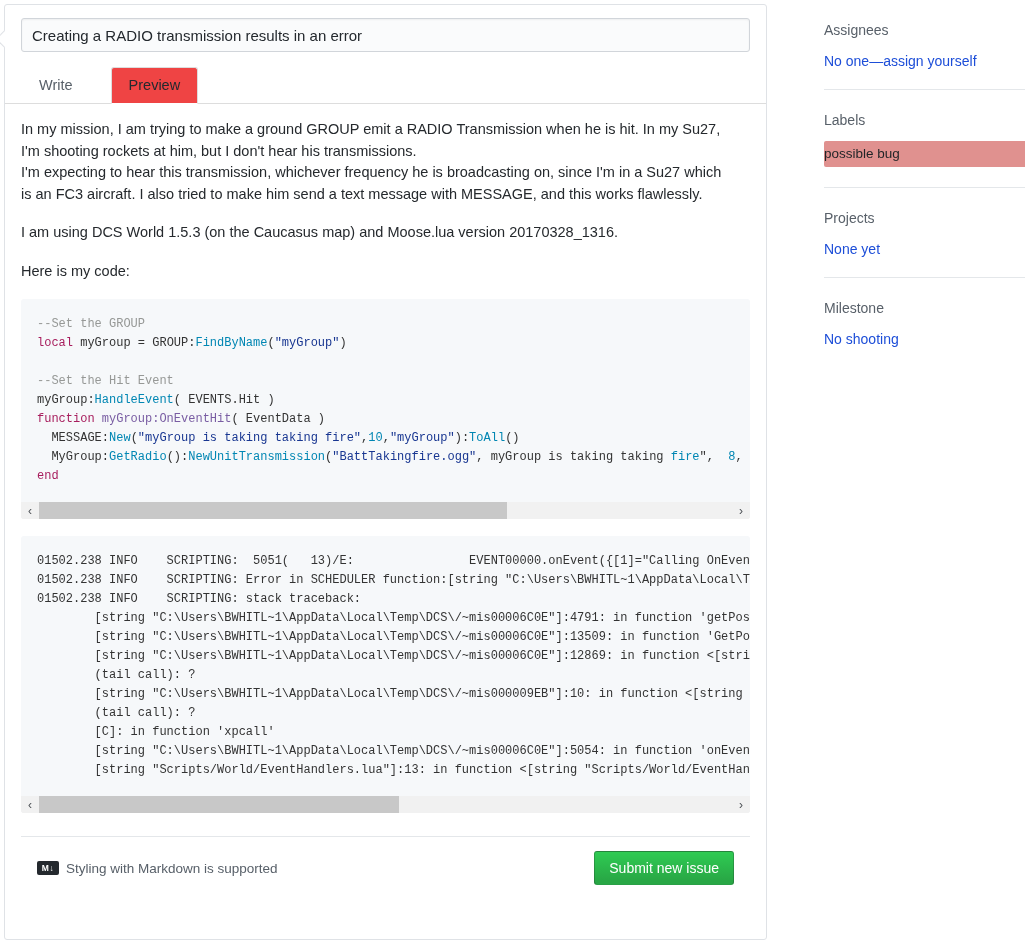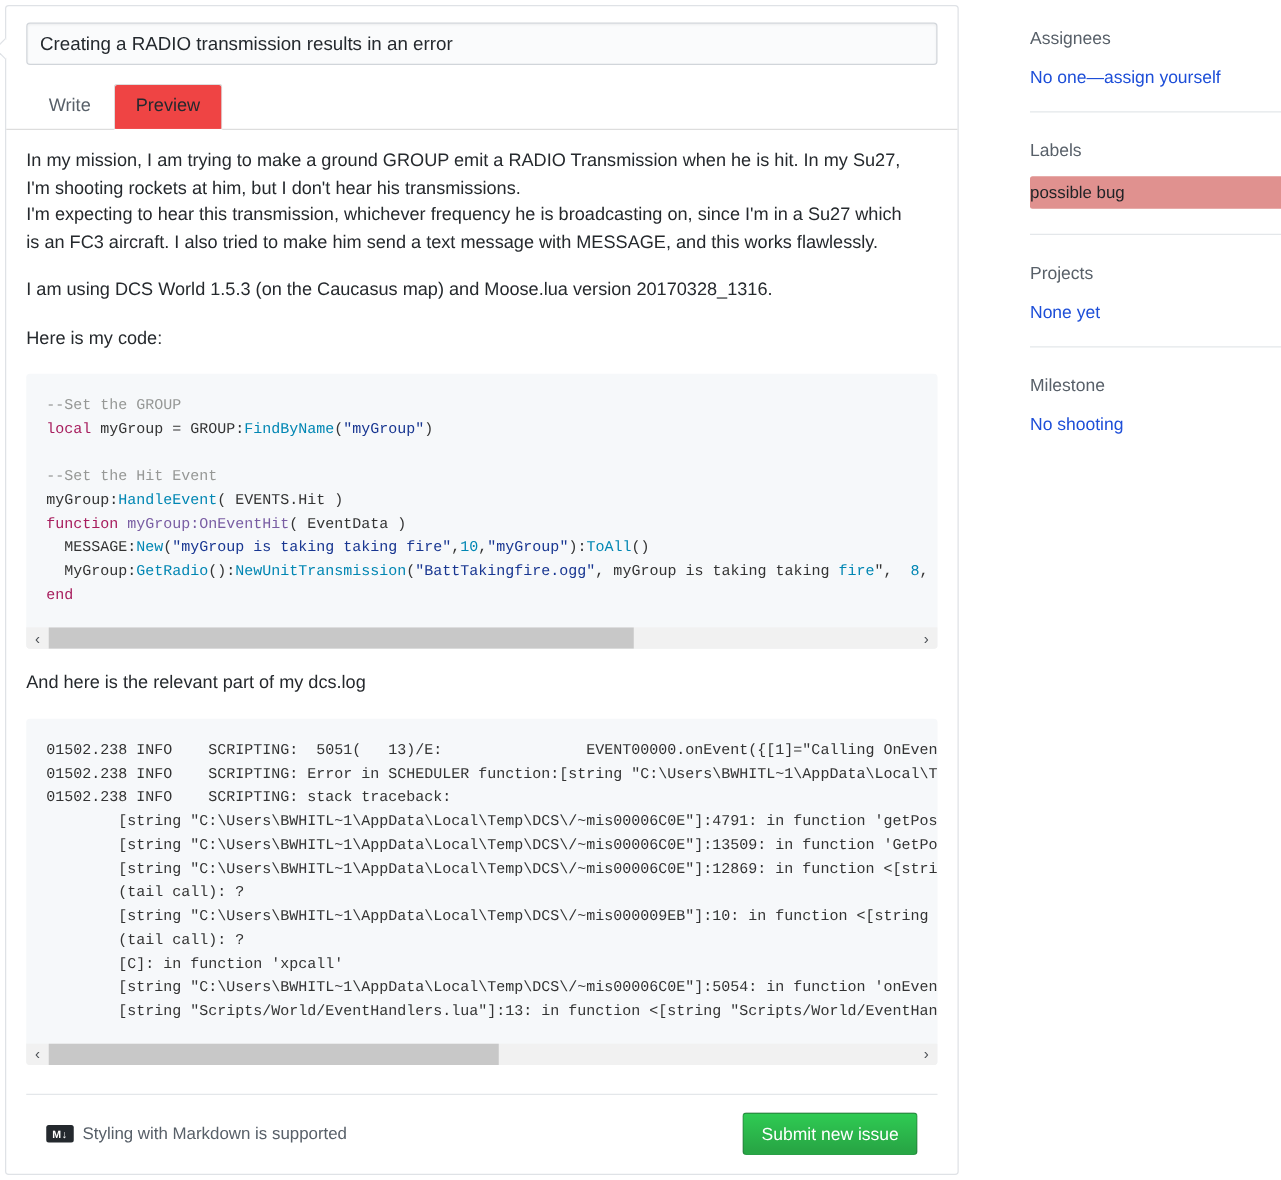--- a/index.html
+++ b/index.html
@@ -39,20 +39,21 @@
     padding: 0 10px;
     font-family: "Liberation Sans", sans-serif;
     font-size: 15px; color: #24292e;
     outline: none;
   }
   .tabs {
     display: flex;
     margin-top: 15px;
     padding-left: 16px;
     border-bottom: 1px solid #ddd;
+    gap: 20px;
   }
   .tab {
     padding: 9px 17px 10px;
     font-size: 14.5px;
     color: #586069;
     cursor: pointer;
     border: 1px solid transparent;
     margin-bottom: -1px;
   }
   .tab.active {
@@ -197,21 +198,20 @@
 <span class="tok-k">end</span></pre>
         <div class="hscroll">
           <div class="arrow">‹</div>
           <div class="track">
               <div class="thumb thumb-1"></div>
             </div>
           <div class="arrow">›</div>
         </div>
       </div>
 
-      <div class="body-text">And here is the relevant part of my dcs.log</div>
 
       <div class="code-block">
         <pre>01502.238 INFO    SCRIPTING:  5051(   13)/E:                EVENT00000.onEvent({[1]="Calling OnEventHit
 01502.238 INFO    SCRIPTING: Error in SCHEDULER function:[string "C:\Users\BWHITL~1\AppData\Local\Temp
 01502.238 INFO    SCRIPTING: stack traceback:
         [string "C:\Users\BWHITL~1\AppData\Local\Temp\DCS\/~mis00006C0E"]:4791: in function 'getPositio
         [string "C:\Users\BWHITL~1\AppData\Local\Temp\DCS\/~mis00006C0E"]:13509: in function 'GetPointV
         [string "C:\Users\BWHITL~1\AppData\Local\Temp\DCS\/~mis00006C0E"]:12869: in function &lt;[string "
         (tail call): ?
         [string "C:\Users\BWHITL~1\AppData\Local\Temp\DCS\/~mis000009EB"]:10: in function &lt;[string "C:\

